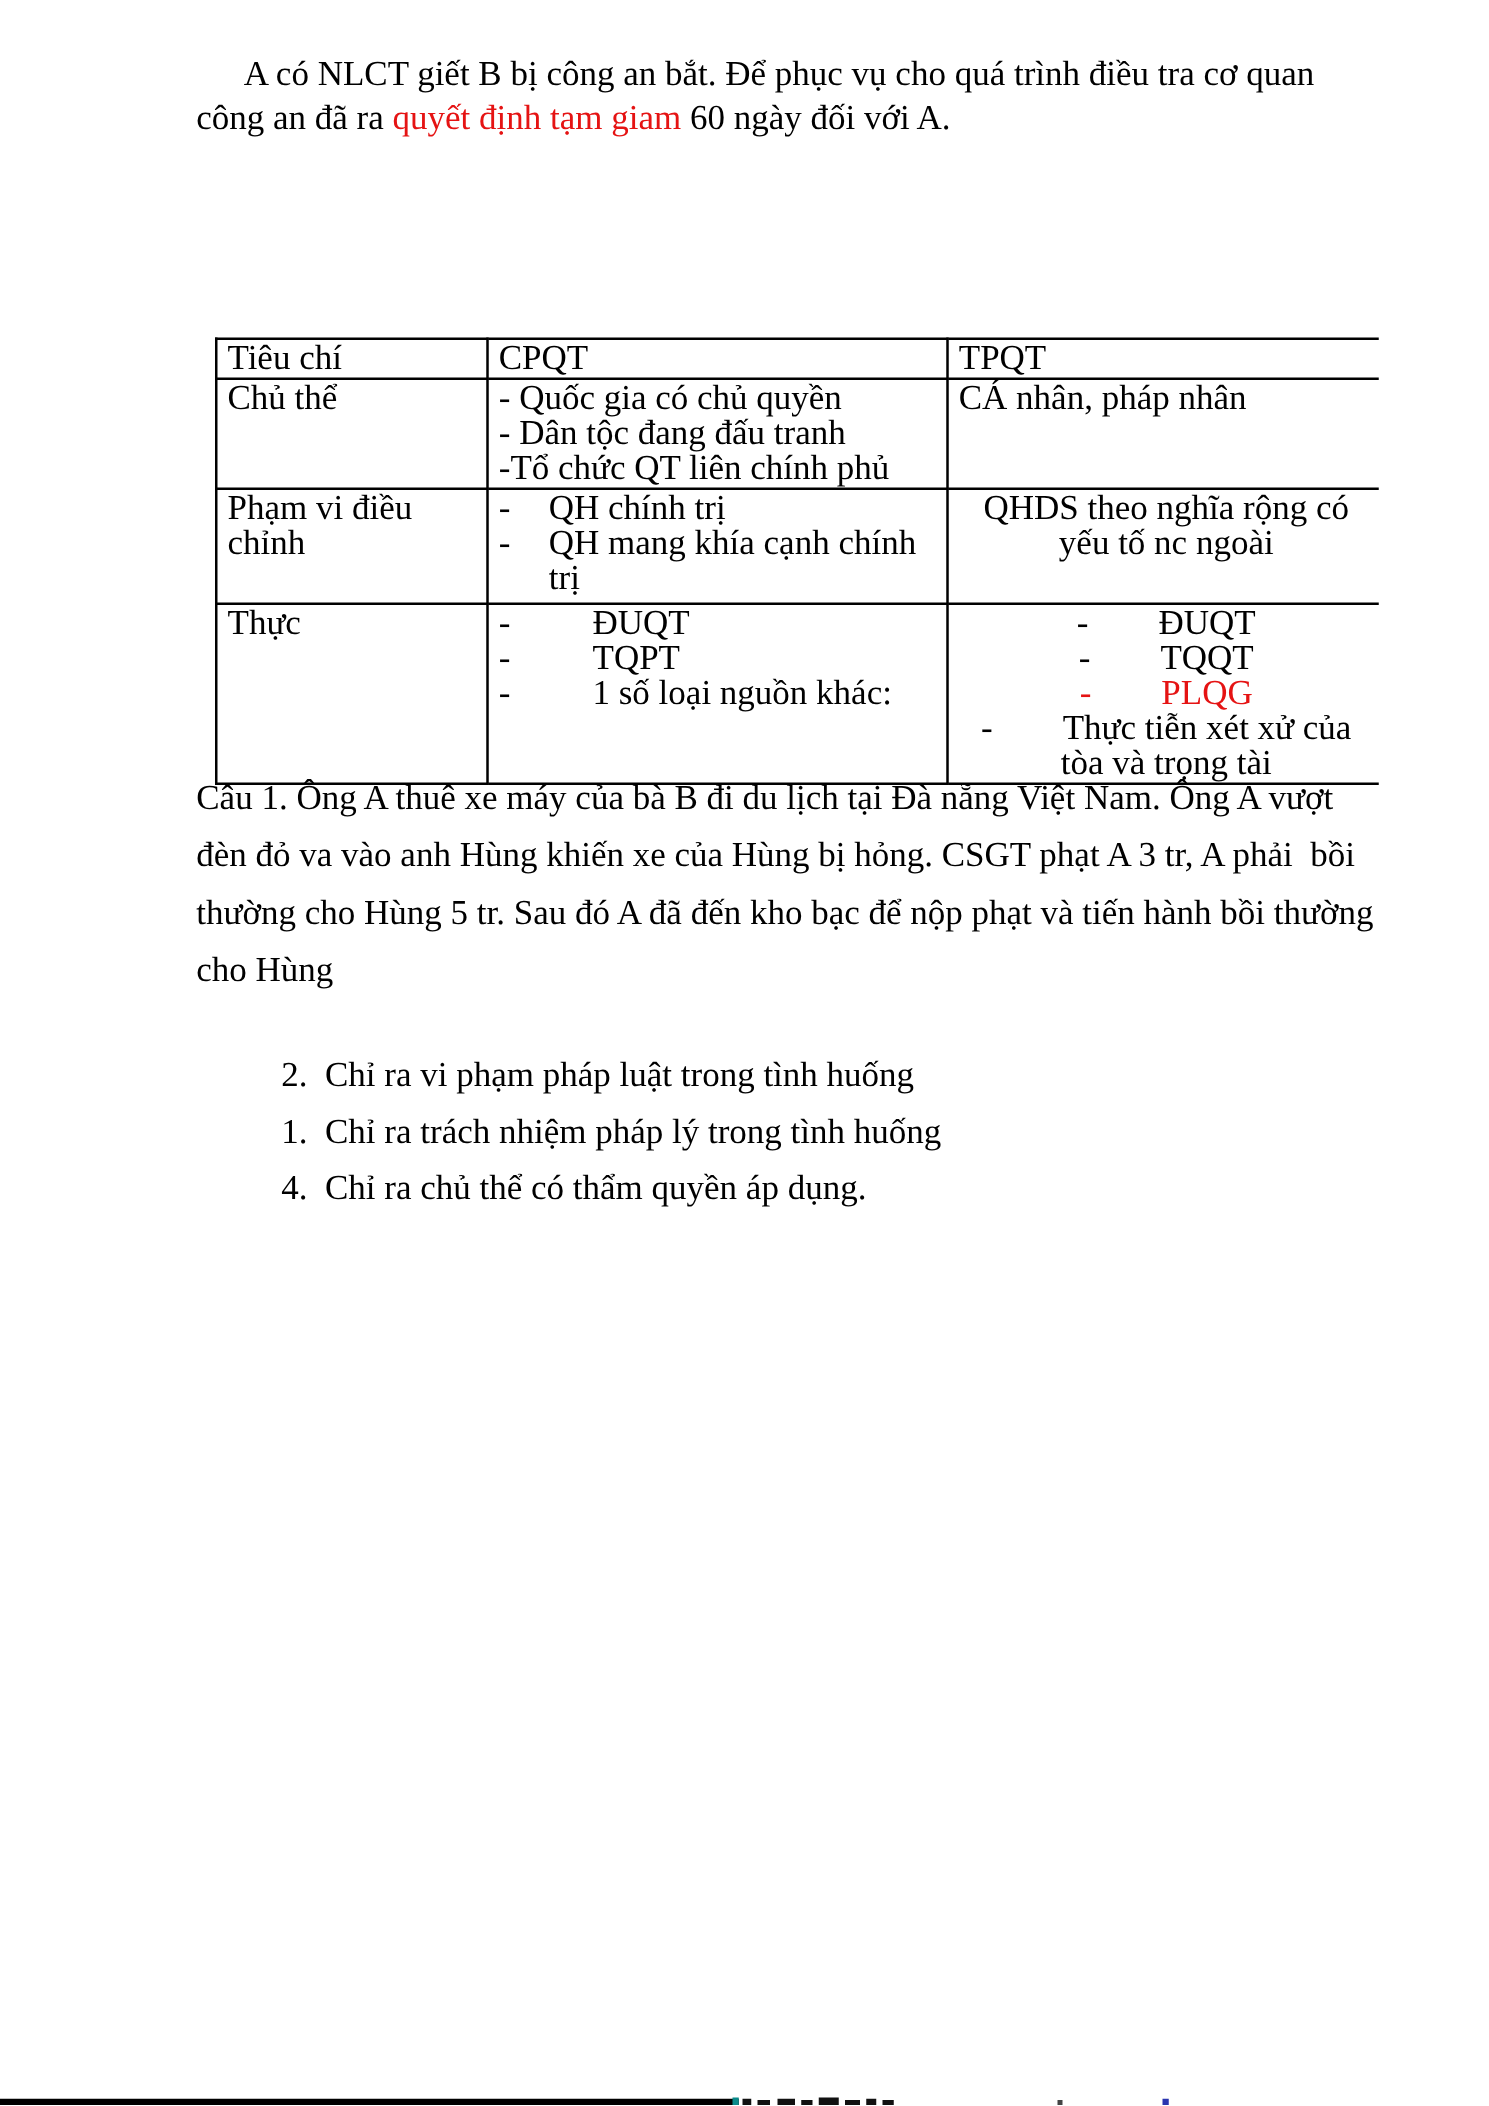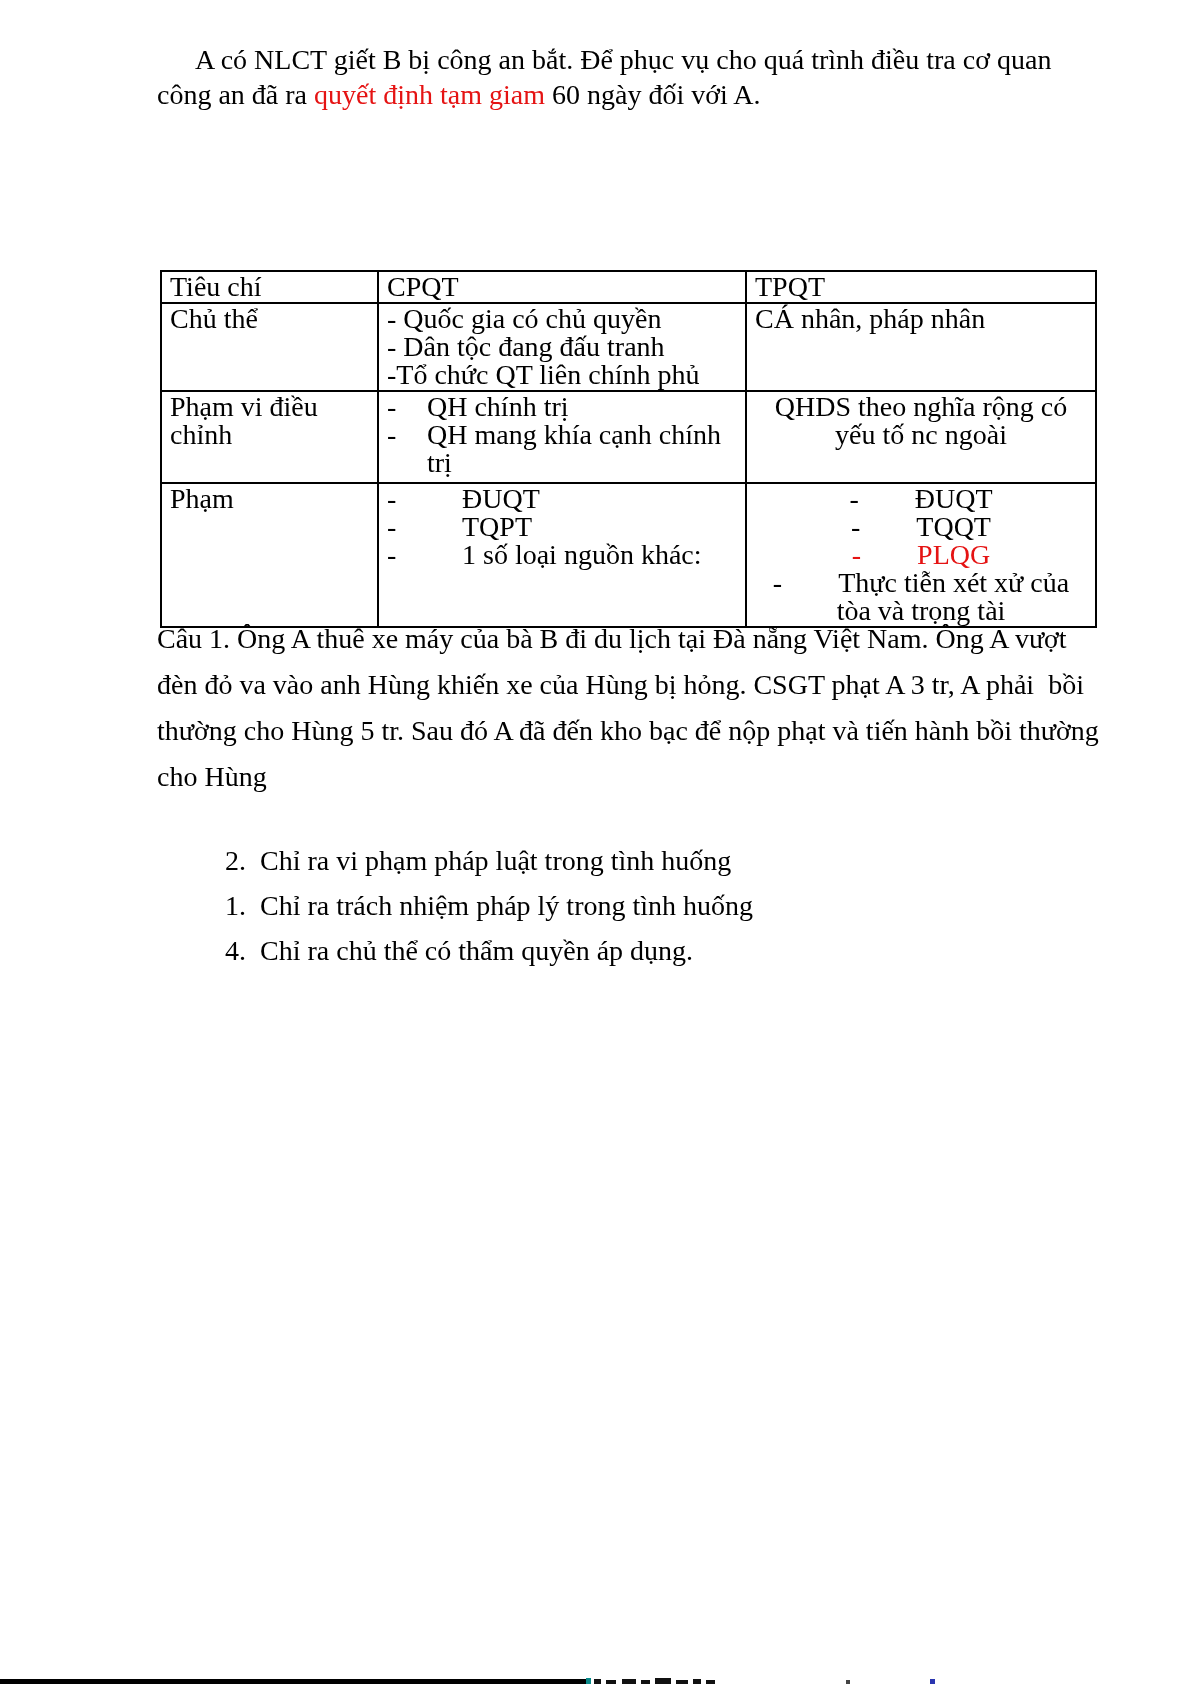--- a/index.html
+++ b/index.html
@@ -15,21 +15,21 @@
   .red { color: var(--red, #e51313); }
 
   
   #intro { position:absolute; left:157px; top:42px; width:900px; }
   .iline { line-height:35px; white-space:pre; }
   .iline.indent { text-indent:38px; }
   .qline { line-height:30px; white-space:pre; padding-left:36px; }
 
   
   #cmp-table {
-    position:absolute; left:160px; top:270px;
+    position:absolute; left:172px; top:270px;
     border-collapse:collapse;
     table-layout:fixed;
     width:935px;
   }
   #cmp-table td, #cmp-table th {
     border:2px solid #000;
     vertical-align:top;
     padding:1px 8px;
     line-height:28px;
     font-weight:normal;
@@ -105,21 +105,21 @@
               <span class="dash">-</span>
               <span class="htxt">QH mang khía cạnh chính trị</span>
             </div>
           </td>
       <td id="r2-tpqt">
             <div class="cline ctr">QHDS theo nghĩa rộng có</div>
             <div class="cline ctr">yếu tố nc ngoài</div>
           </td>
     </tr>
     <tr>
-      <td>Phạm</td>
+      <td>Thực</td>
       <td id="r3-cpqt">
             <div class="hang wide">
               <span class="dash">-</span>
               <span class="htxt">ĐUQT</span>
             </div>
             <div class="hang wide">
               <span class="dash">-</span>
               <span class="htxt">TQPT</span>
             </div>
             <div class="hang wide">

